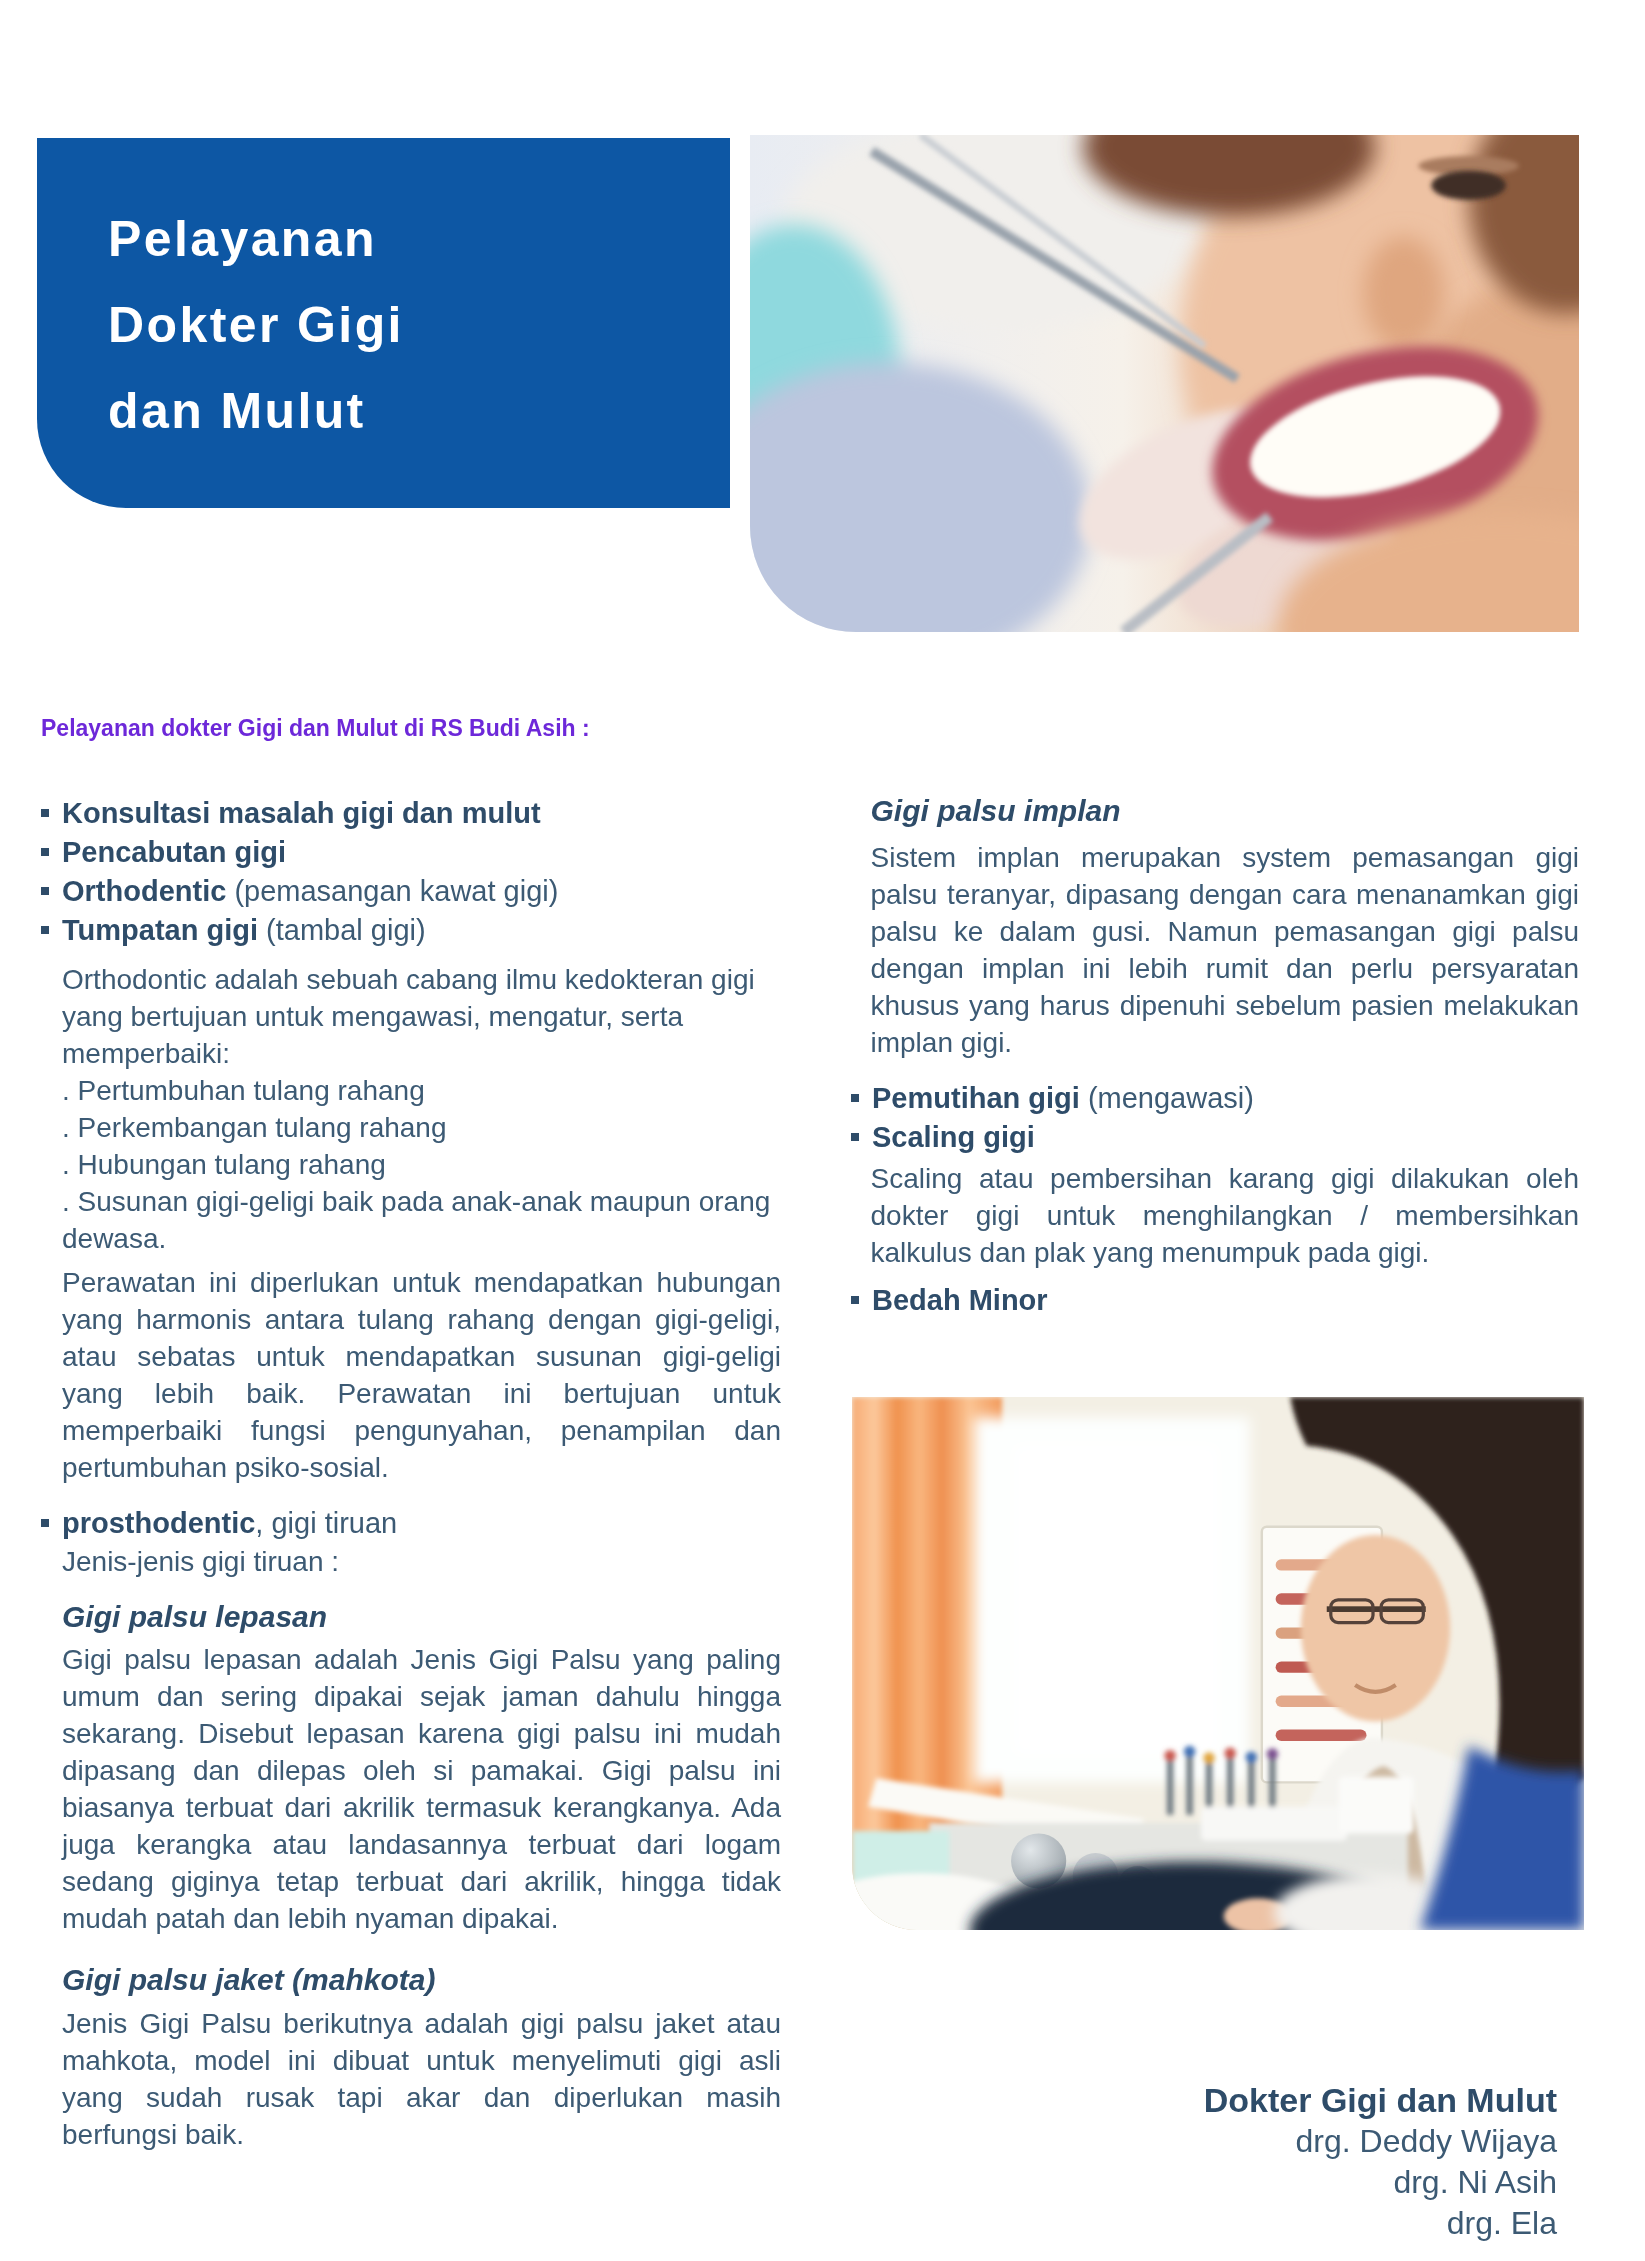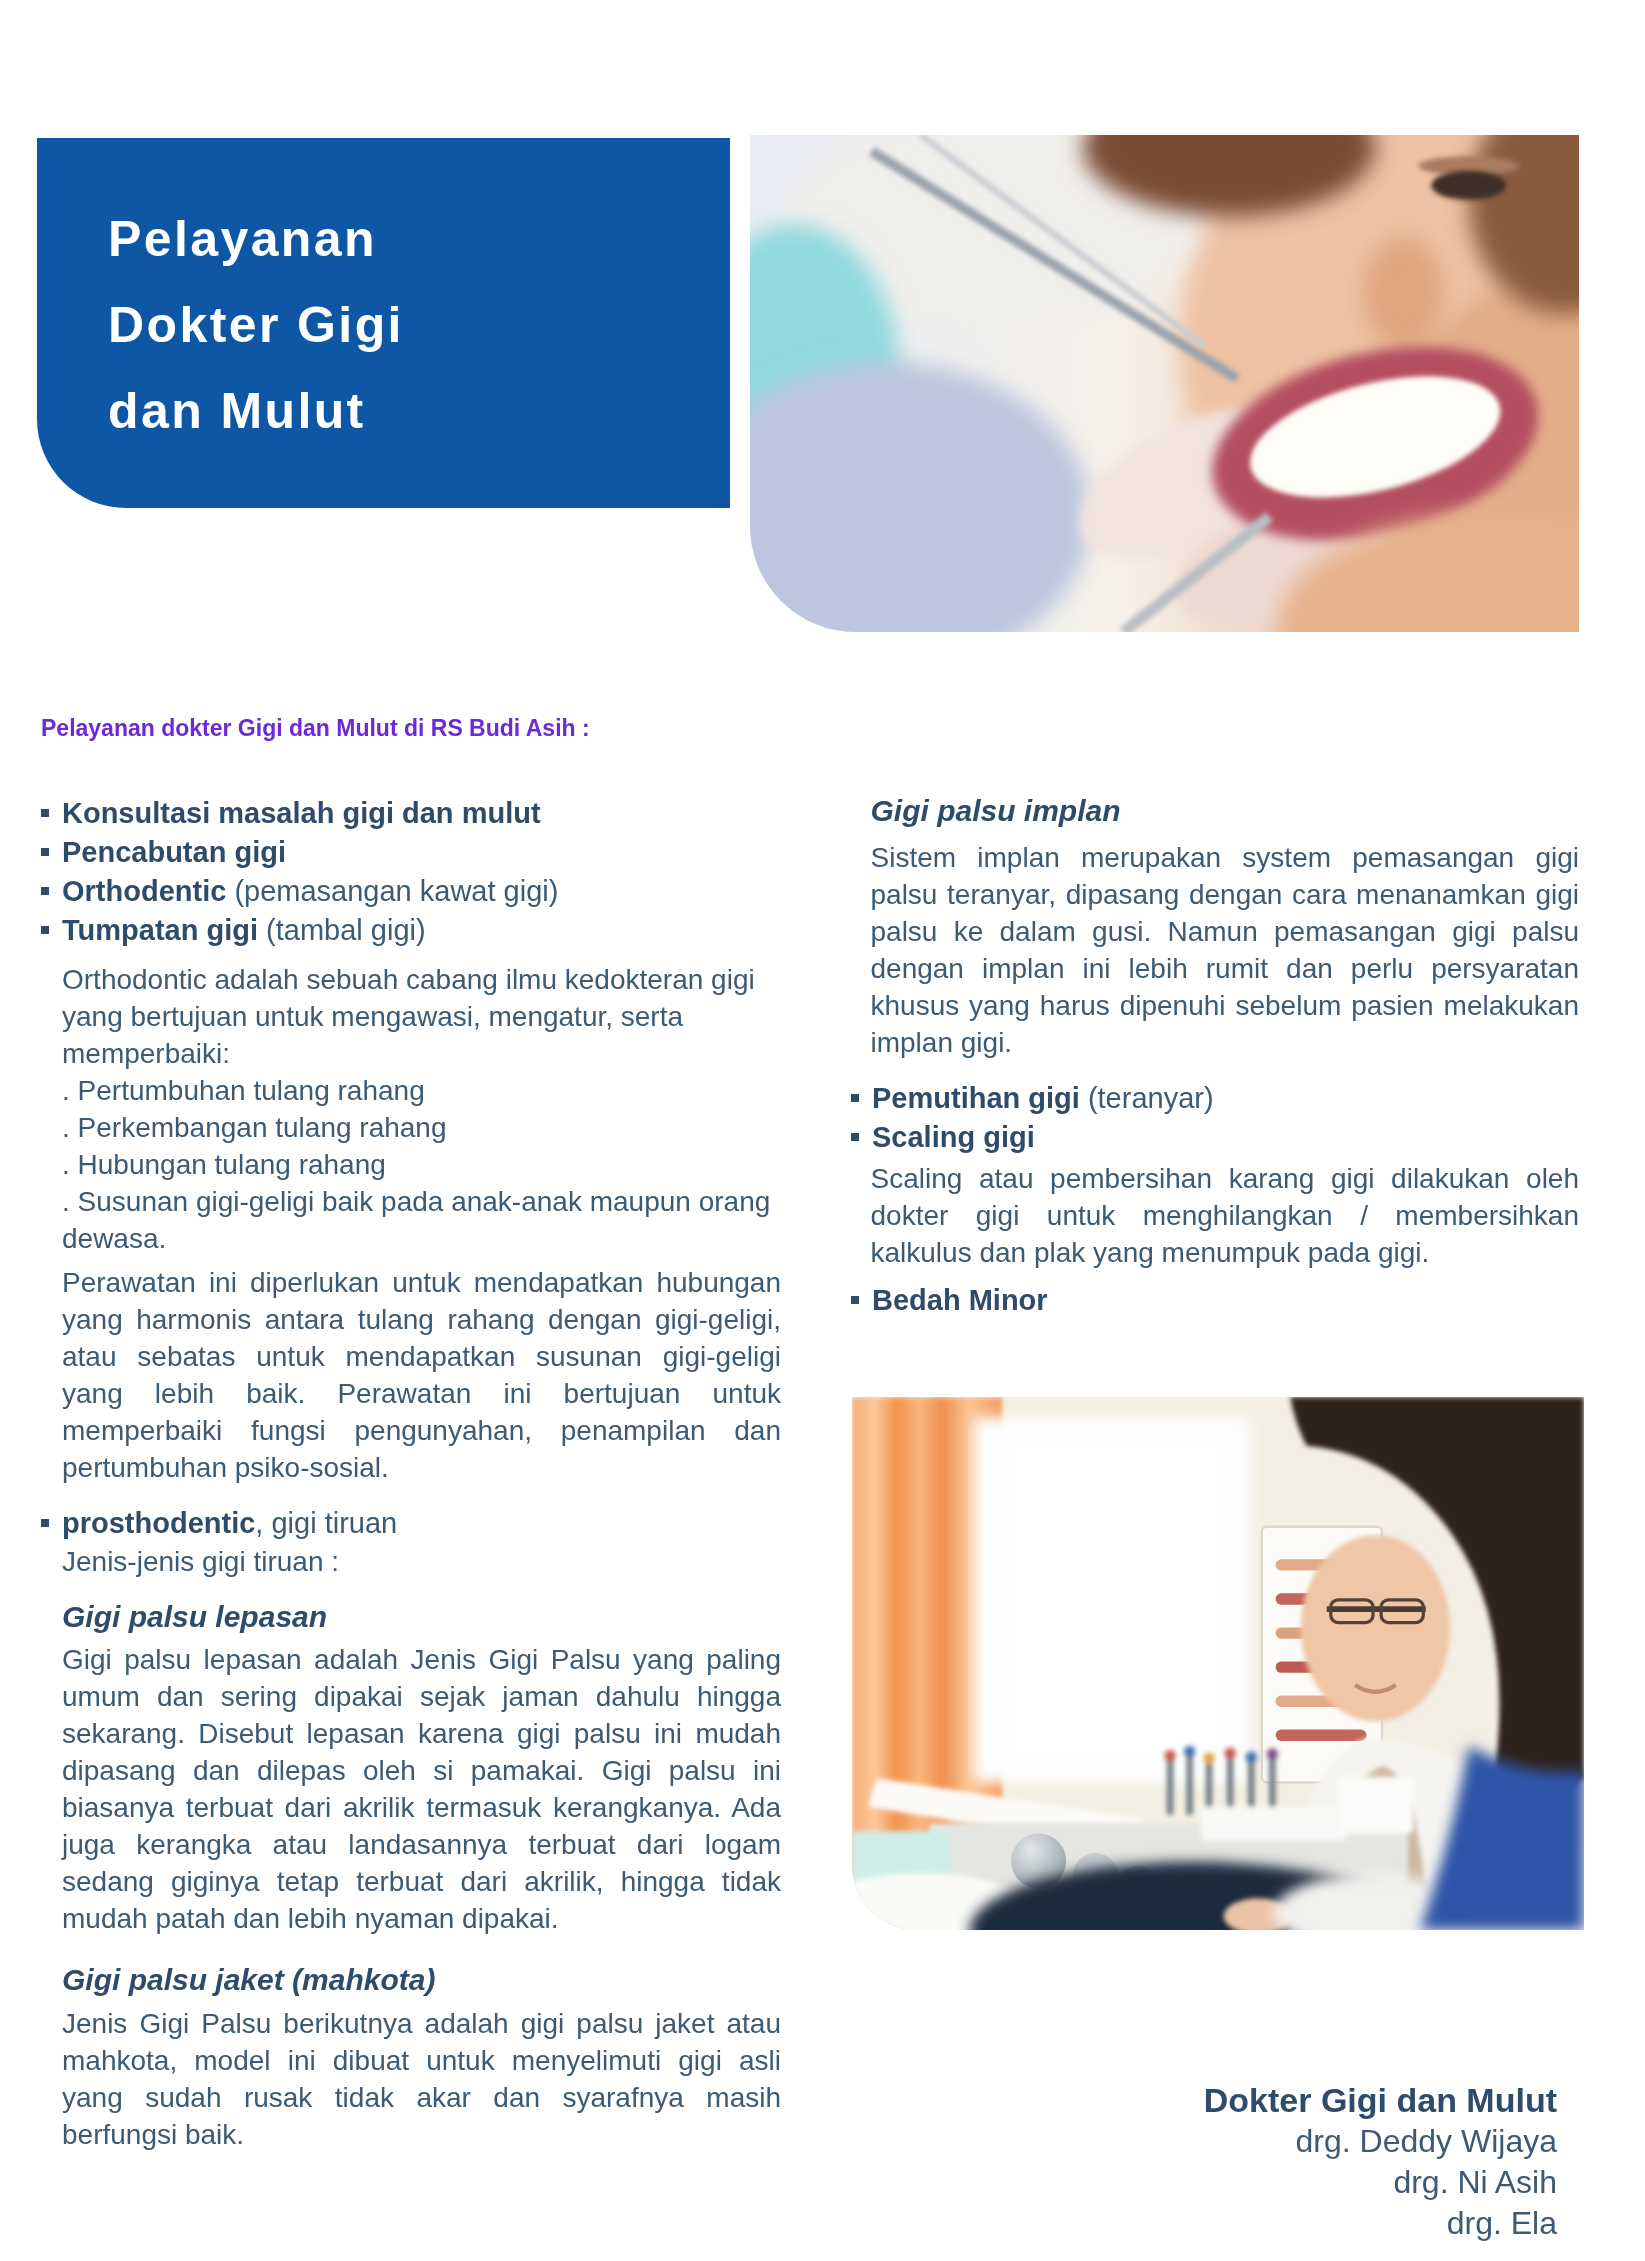--- a/index.html
+++ b/index.html
@@ -148,32 +148,32 @@
     <div class="para-left">Jenis-jenis gigi tiruan :</div>
 
     <div class="gap-m"></div>
     <div class="sub-heading para-left">Gigi palsu lepasan</div>
     <div style="height:6.5px"></div>
     <div class="para">Gigi palsu lepasan adalah Jenis Gigi Palsu yang paling umum dan sering dipakai sejak jaman dahulu hingga sekarang. Disebut lepasan karena gigi palsu ini mudah dipasang dan dilepas oleh si pamakai. Gigi palsu ini biasanya terbuat dari akrilik termasuk kerangkanya. Ada juga kerangka atau landasannya terbuat dari logam sedang giginya tetap terbuat dari akrilik, hingga tidak mudah patah dan lebih nyaman dipakai.</div>
 
     <div class="gap-l"></div>
     <div class="sub-heading para-left">Gigi palsu jaket (mahkota)</div>
     <div style="height:6.5px"></div>
-    <div class="para">Jenis Gigi Palsu berikutnya adalah gigi palsu jaket atau mahkota,  model ini dibuat untuk menyelimuti gigi asli yang sudah rusak tidak akar dan syarafnya masih berfungsi baik.</div>
+    <div class="para">Jenis Gigi Palsu berikutnya adalah gigi palsu jaket atau mahkota,  model ini dibuat untuk menyelimuti gigi asli yang sudah rusak tapi akar dan diperlukan masih berfungsi baik.</div>
   </div>
 
   <div class="col col-right">
     <div class="sub-heading r-ind">Gigi palsu implan</div>
     <div style="height:9.7px"></div>
     <div class="para" style="margin-left:19.5px">Sistem implan merupakan system pemasangan gigi palsu teranyar, dipasang dengan cara menanamkan gigi palsu ke dalam gusi. Namun pemasangan gigi palsu dengan implan ini lebih rumit dan perlu persyaratan khusus yang harus dipenuhi sebelum pasien melakukan implan gigi.</div>
 
     <div class="gap-m"></div>
     <div class="bullet-row">
       <span class="sq"></span>
-      <span class="svc"><span>Pemutihan gigi</span><span class="normal"> (teranyar)</span></span>
+      <span class="svc"><span>Pemutihan gigi</span><span class="normal"> (mengawasi)</span></span>
     </div>
     <div class="bullet-row">
       <span class="sq"></span>
       <span class="svc"><span>Scaling gigi</span><span class="normal"></span></span>
     </div>
     <div style="height:3.2px"></div>
     <div class="para" style="margin-left:19.5px">Scaling atau pembersihan karang gigi dilakukan oleh dokter gigi untuk menghilangkan / membersihkan kalkulus dan plak yang menumpuk pada gigi.</div>
 
     <div style="height:9.7px"></div>
     <div class="bullet-row">

